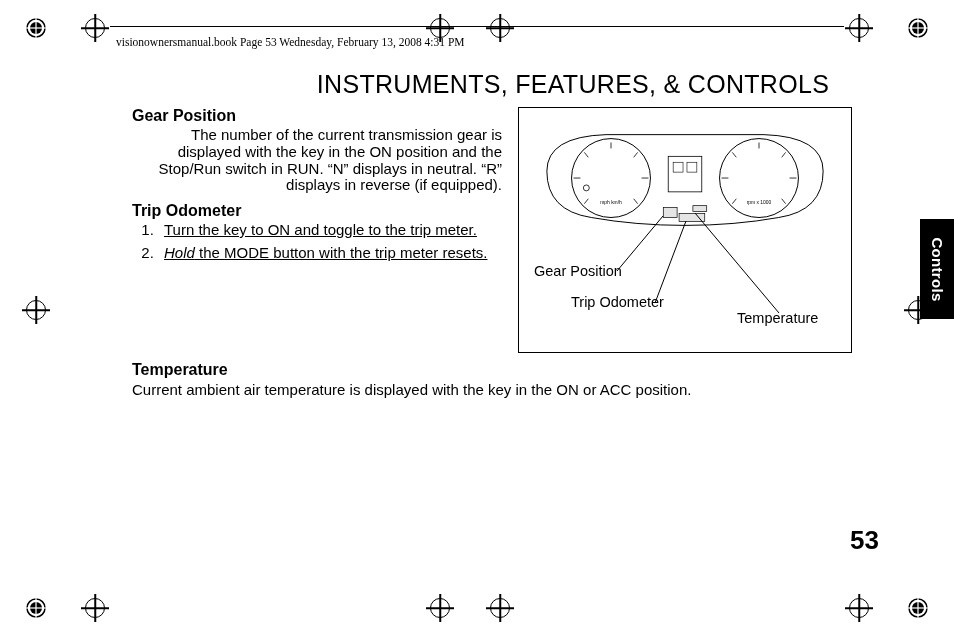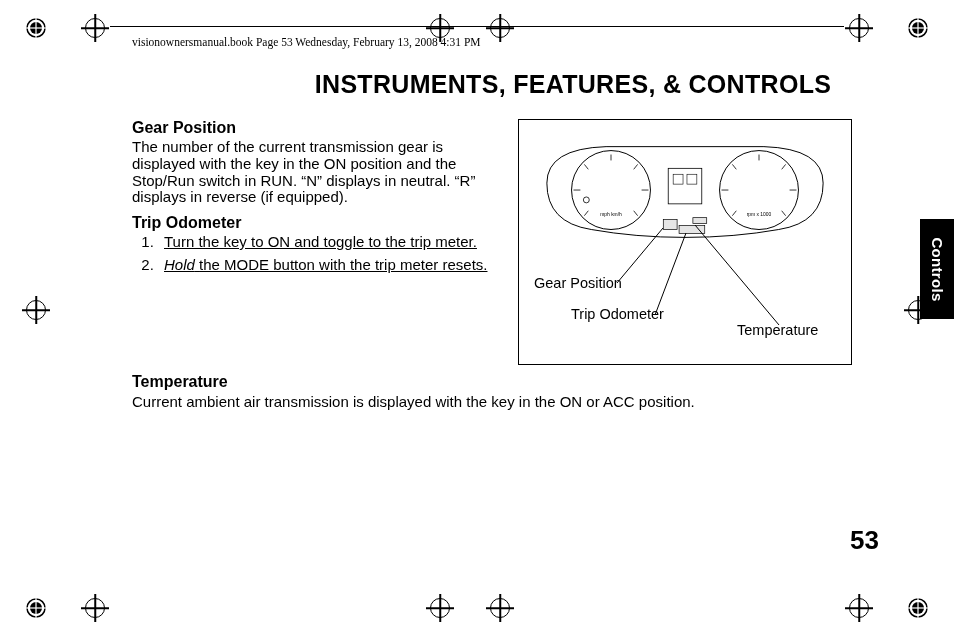--- a/index.html
+++ b/index.html
@@ -49,56 +49,55 @@
     .top-rule {
       position: absolute;
       top: 26px; left: 110px; right: 110px;
       border-top: 1px solid #000;
     }
     .header-row {
       position: absolute;
       top: 36px; left: 116px;
       font-size: 11.5px;
       font-family: "Times New Roman", serif;
-      margin-left: 16px;
     }
 
     
     .page {
       position: absolute;
       top: 70px;
       left: 132px;
       right: 60px;
       bottom: 70px;
     }
     .page-title {
       font-size: 25px;
-      font-weight: bold;
+      font-weight: normal;
       text-align: center;
       letter-spacing: 0.3px;
-      margin-bottom: 20px;
+      margin-bottom: 8px;
       margin-left: 120px;
     }
     .content {
       display: flex;
       gap: 16px;
     }
     .textcol {
       width: 370px;
       font-size: 15px;
       line-height: 1.12;
     }
     .textcol h3 {
       font-size: 16px;
       font-weight: bold;
       margin-top: 8px;
       margin-bottom: 2px;
     }
     .textcol h3:first-child { margin-top: 0; }
-    .textcol p { margin-bottom: 4px; }
+    .textcol p { margin-bottom: 4px; text-align: right; }
     .textcol ol { padding-left: 26px; }
     .textcol ol li { margin-bottom: 6px; padding-left: 6px; text-decoration: underline; }
     .fullwidth {
       clear: both;
       margin-top: 8px;
     }
     .fullwidth h3 {
       font-size: 16px;
       font-weight: bold;
       margin-bottom: 2px;
@@ -303,17 +302,17 @@
       </svg>
 
       <div class="fig-label" style="top:155px; left:15px;">Gear Position</div>
       <div class="fig-label" style="top:186px; left:52px;">Trip Odometer</div>
       <div class="fig-label" style="top:202px; left:218px;">Temperature</div>
     </div>
   </div>
 
   <div class="fullwidth">
     <h3>Temperature</h3>
-    <p>Current ambient air transmission is displayed with the key in the ON or ACC position.</p>
+    <p>Current ambient air temperature is displayed with the key in the ON or ACC position.</p>
   </div>
 </div>
 
 <div class="page-number">53</div>
 
 </body></html>

